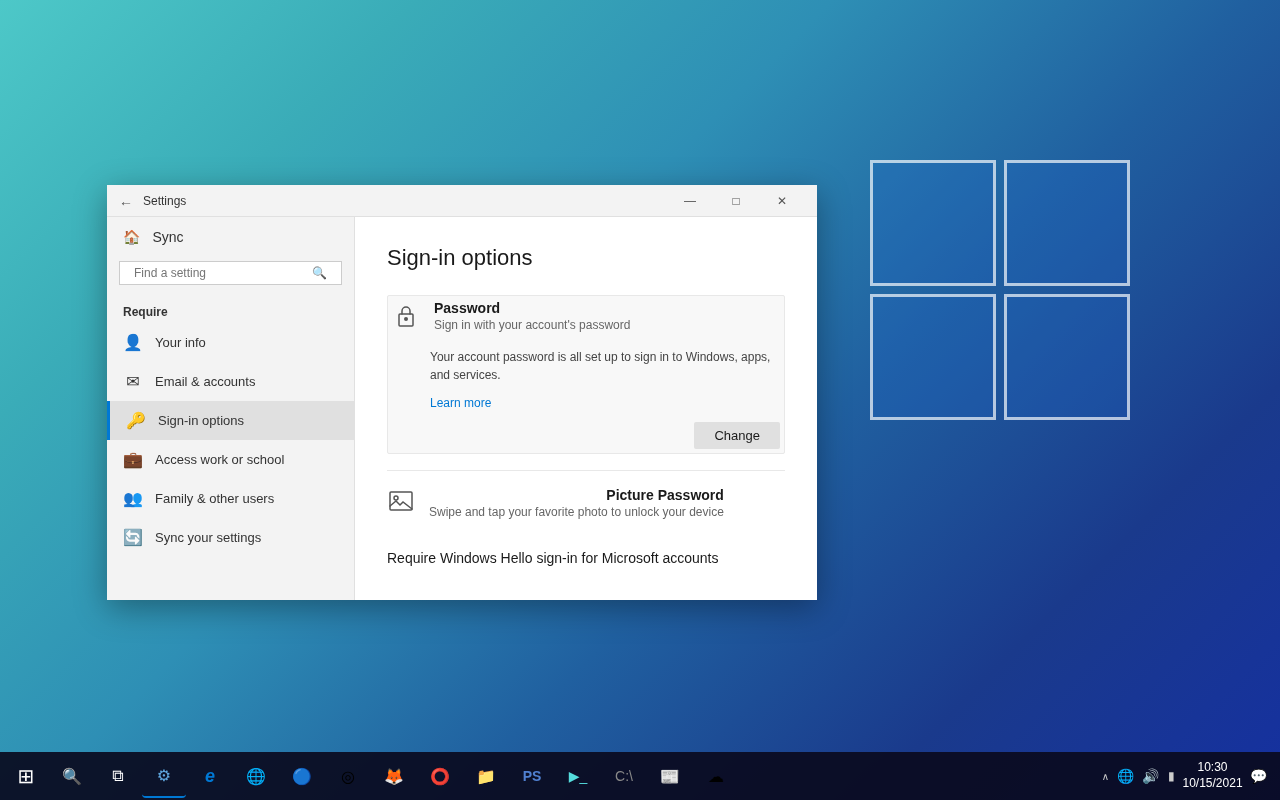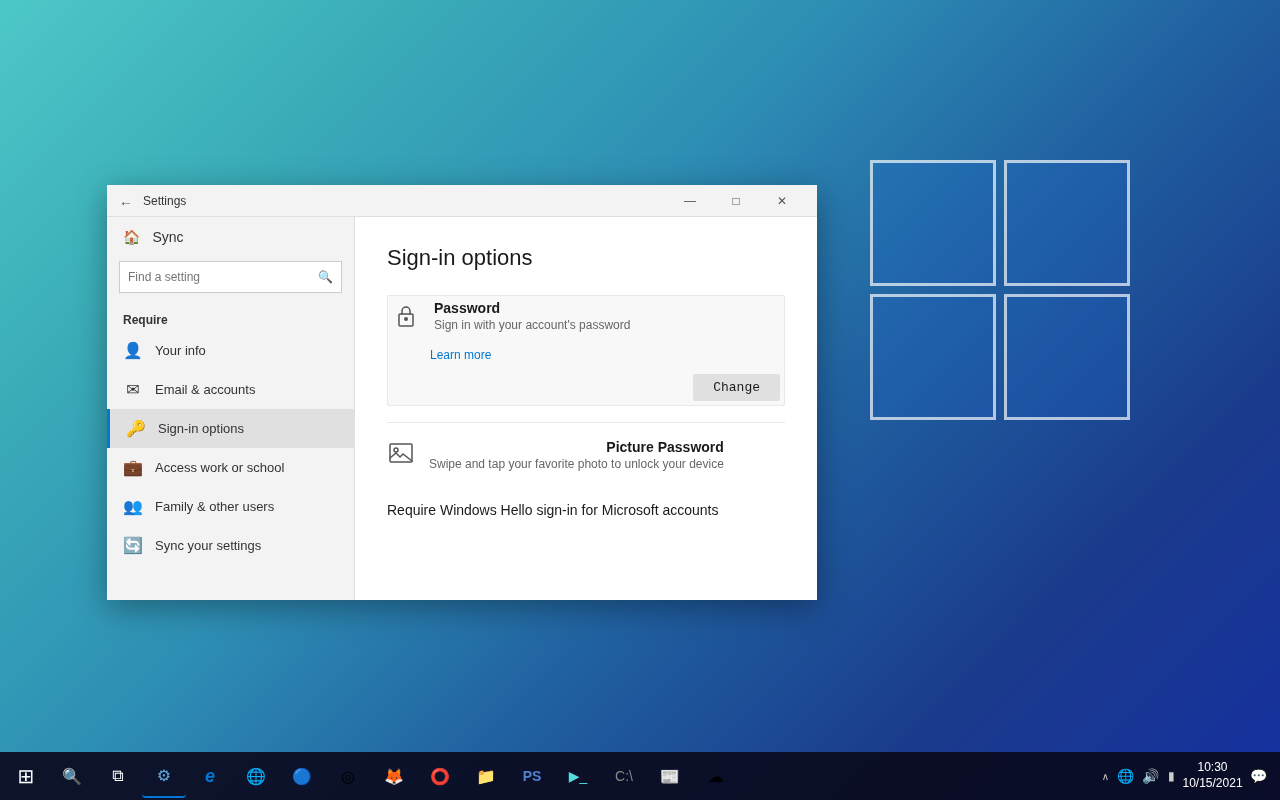--- a/index.html
+++ b/index.html
@@ -146,22 +146,22 @@
       cursor: pointer;
       font-size: 14px;
       color: #333;
     }
     .sidebar-search {
       margin: 4px 12px 12px;
       display: flex;
       align-items: center;
       border: 1px solid #ccc;
       background: white;
-      height: 32px;
-      padding: 0 8px;
+      height: 24px;
+      padding: 0 14px;
     }
     .sidebar-search input {
       border: none;
       outline: none;
       flex: 1;
       font-size: 12px;
       color: #999;
       background: transparent;
     }
     .sidebar-search-icon {
@@ -259,21 +259,20 @@
       justify-content: flex-end;
     }
     .btn-change {
       background: #e0e0e0;
       border: none;
       padding: 6px 20px;
       font-size: 13px;
       cursor: pointer;
       color: #1a1a1a;
       border-radius: 2px;
-      font-family: Liberation Mono, monospace;
     }
 
     .picture-password-row {
       display: flex;
       align-items: center;
       gap: 14px;
       padding: 14px 0;
       border-top: 1px solid #e8e8e8;
       text-align: right;
     }
@@ -360,20 +359,21 @@
               <rect x="7" y="12" width="14" height="12" rx="1" stroke="#555" stroke-width="1.5" fill="none"></rect>
               <path d="M10 12V9a4 4 0 0 1 8 0v3" stroke="#555" stroke-width="1.5" fill="none" stroke-linecap="round"></path>
               <circle cx="14" cy="17" r="2" fill="#555"></circle>
             </svg>
           </div>
           <div>
             <div class="option-title">Password</div>
             <div class="option-subtitle">Sign in with your account's password</div>
           </div>
         </div>
+        <div class="option-body">Your account password is all set up to sign in to Windows, apps, and services.</div>
         <a class="learn-more">Learn more</a>
         <div class="option-actions">
           <button class="btn-change">Change</button>
         </div>
       </div>
 
       <div class="picture-password-row">
         <div class="option-icon">
           <svg width="28" height="28" viewBox="0 0 28 28" fill="none">
             <rect x="3" y="5" width="22" height="18" rx="1" stroke="#555" stroke-width="1.5" fill="none"></rect>

